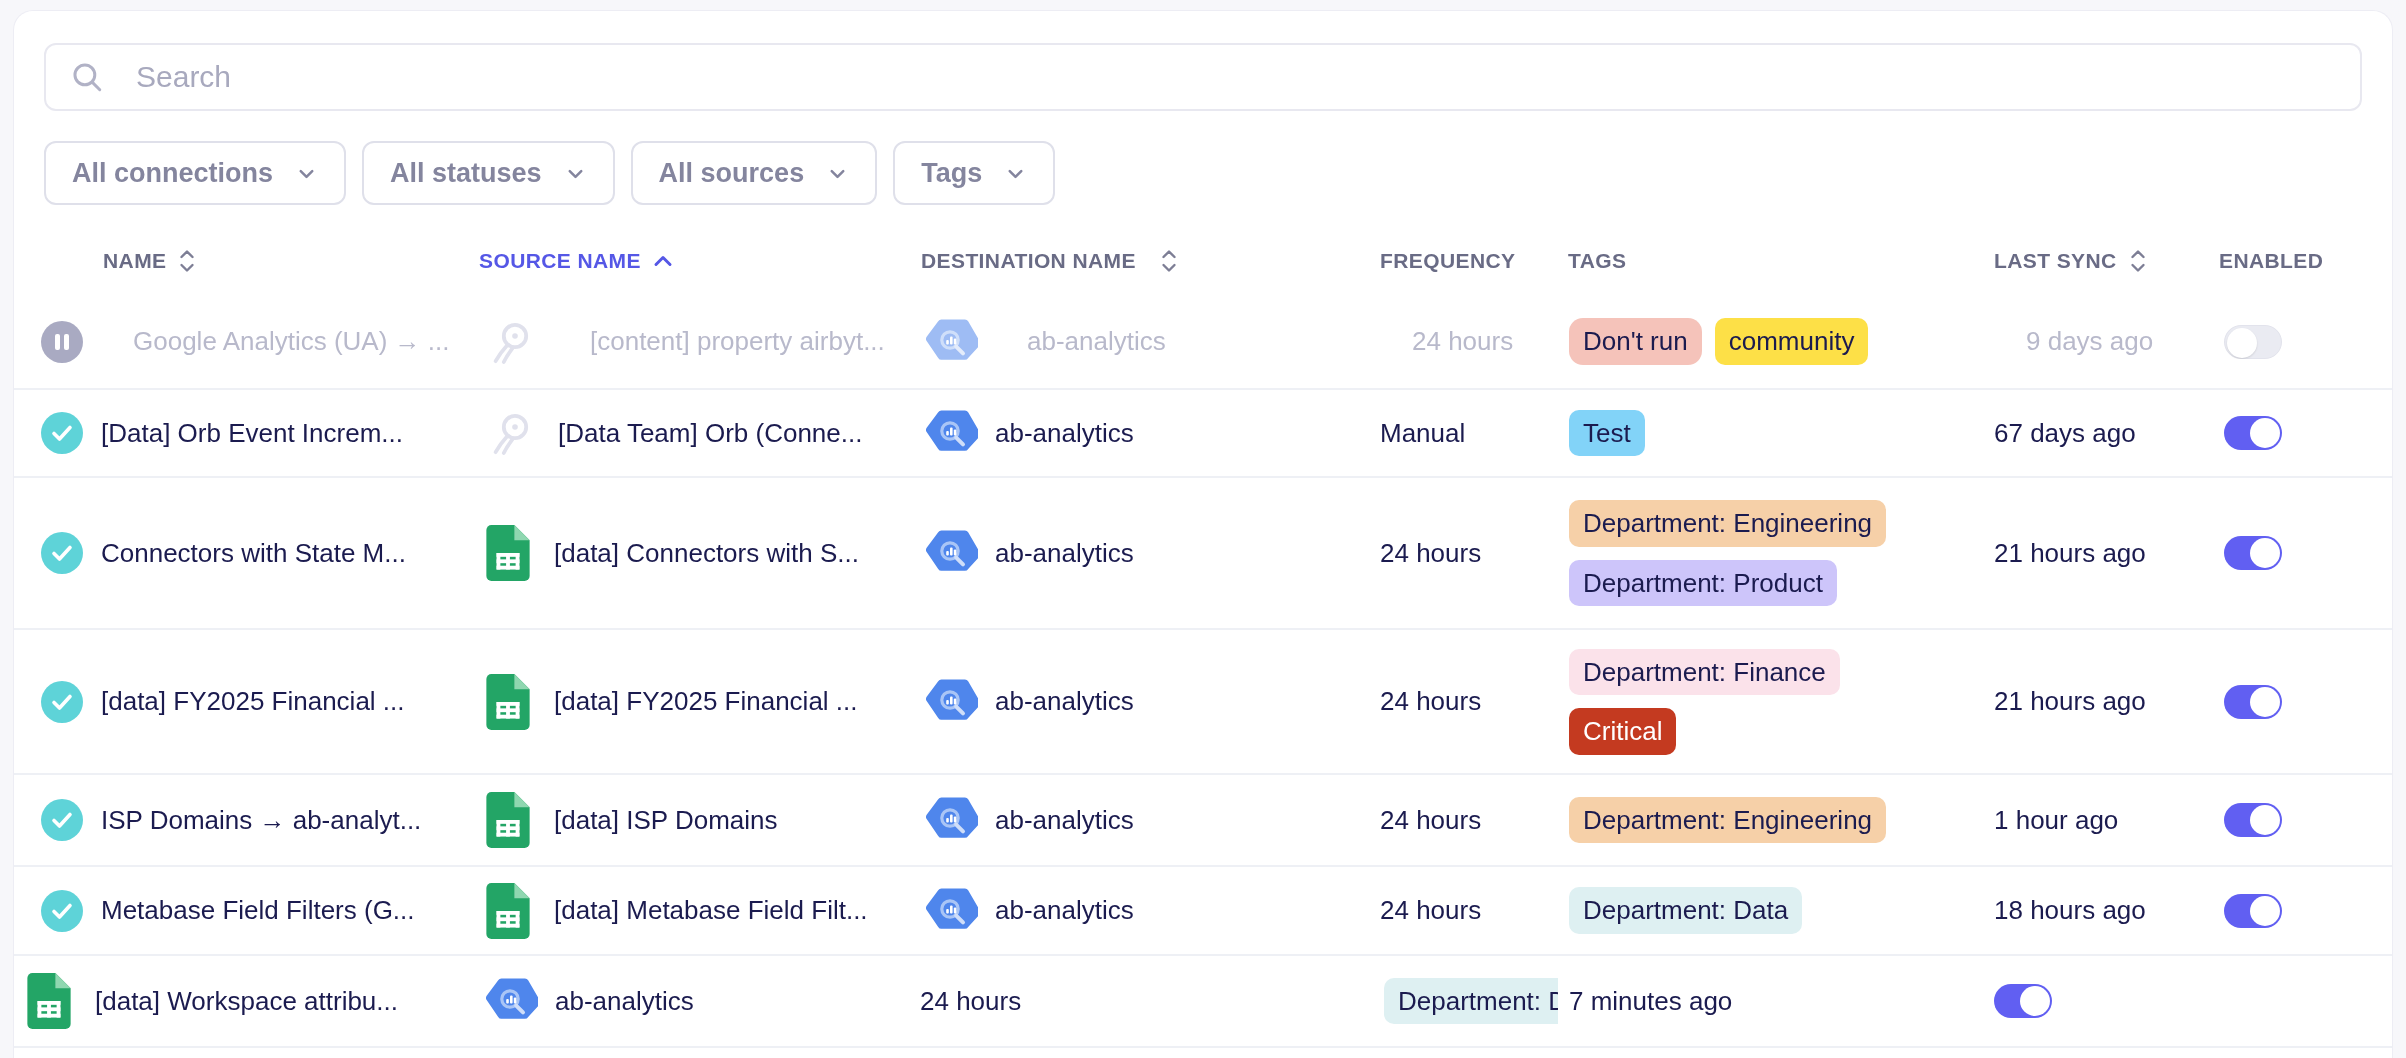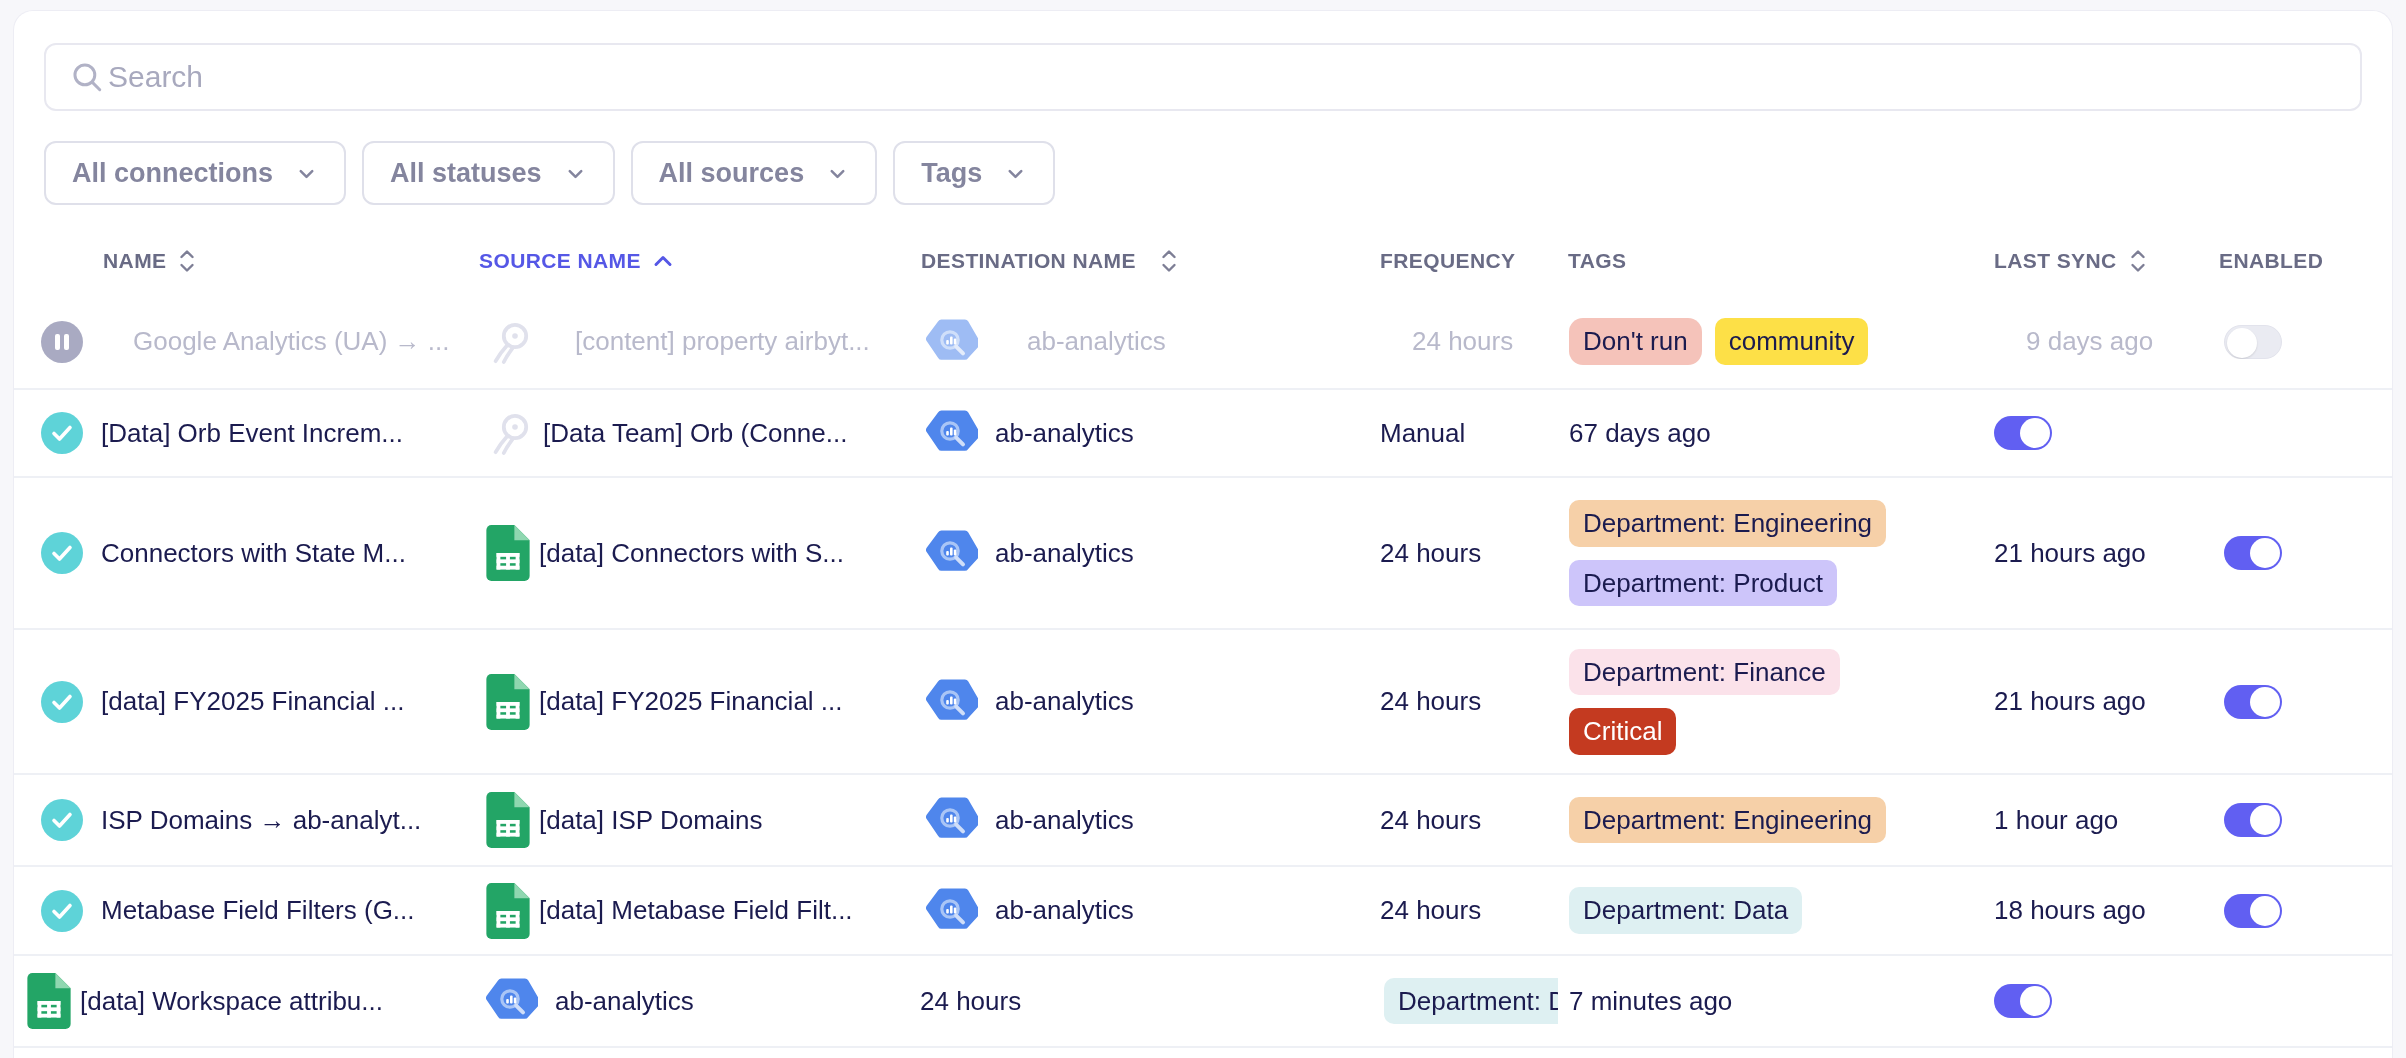--- a/index.html
+++ b/index.html
@@ -21,21 +21,21 @@
   }
   
   .search-wrap {
     margin: 32px 30px 0 30px;
     height: 68px;
     border: 2px solid #e8e8f0;
     border-radius: 12px;
     display: flex;
     align-items: center;
     padding: 0 24px;
-    gap: 4px;
+    gap: 32px;
     background: #fff;
   }
   .search-wrap input {
     border: none; outline: none;
     flex: 1;
     font-family: "Liberation Sans", sans-serif;
     font-size: 30px;
     color: #3c3d5c;
     background: transparent;
   }
@@ -86,21 +86,21 @@
   .h-c6 { padding-left: 11px; }
   .h-c7 { padding-left: 6px; }
   .row {
     border-bottom: 2px solid #eef0f5;
     font-size: 26px;
     cursor: pointer;
     background: #fff;
   }
   .cell { display: flex; align-items: center; overflow: hidden; }
   .b-c1 { padding-left: 26px; gap: 17px; }
-  .b-c2 { padding-left: 13px; gap: 9px; }
+  .b-c2 { padding-left: 13px; gap: 24px; }
   .b-c3 { padding-left: 13px; gap: 17px; }
   .b-c4 { padding-left: 7px; }
   .b-c5 { padding-left: 11px; }
   .b-c6 { padding-left: 11px; }
   .b-c7 { padding-left: 11px; }
   .cell-text {
     white-space: nowrap;
     overflow: hidden;
     color: #1b1b4f;
   }
@@ -324,20 +324,25 @@
                 <rect x="24" y="17.5" width="2.6" height="8.1" rx="1"></rect>
                 <rect x="27.8" y="19.5" width="2.6" height="6.1" rx="1"></rect>
               </g>
             </svg>
           </span>
       <span class="cell-text dest-text">ab-analytics</span>
     </div>
     <div class="cell b-c4">
           <span class="cell-text freq-text">Manual</span>
         </div>
+    <div class="cell b-c5">
+          <span class="tags-box tags-slot">
+            <span class="tag" style="background: rgb(130, 211, 248); color: rgb(27, 27, 79);">Test</span>
+          </span>
+        </div>
     <div class="cell b-c6">
           <span class="cell-text sync-text">67 days ago</span>
         </div>
     <div class="cell b-c7">
           <span class="toggle on">
             <span class="knob"></span>
           </span>
         </div>
   </div>
 

